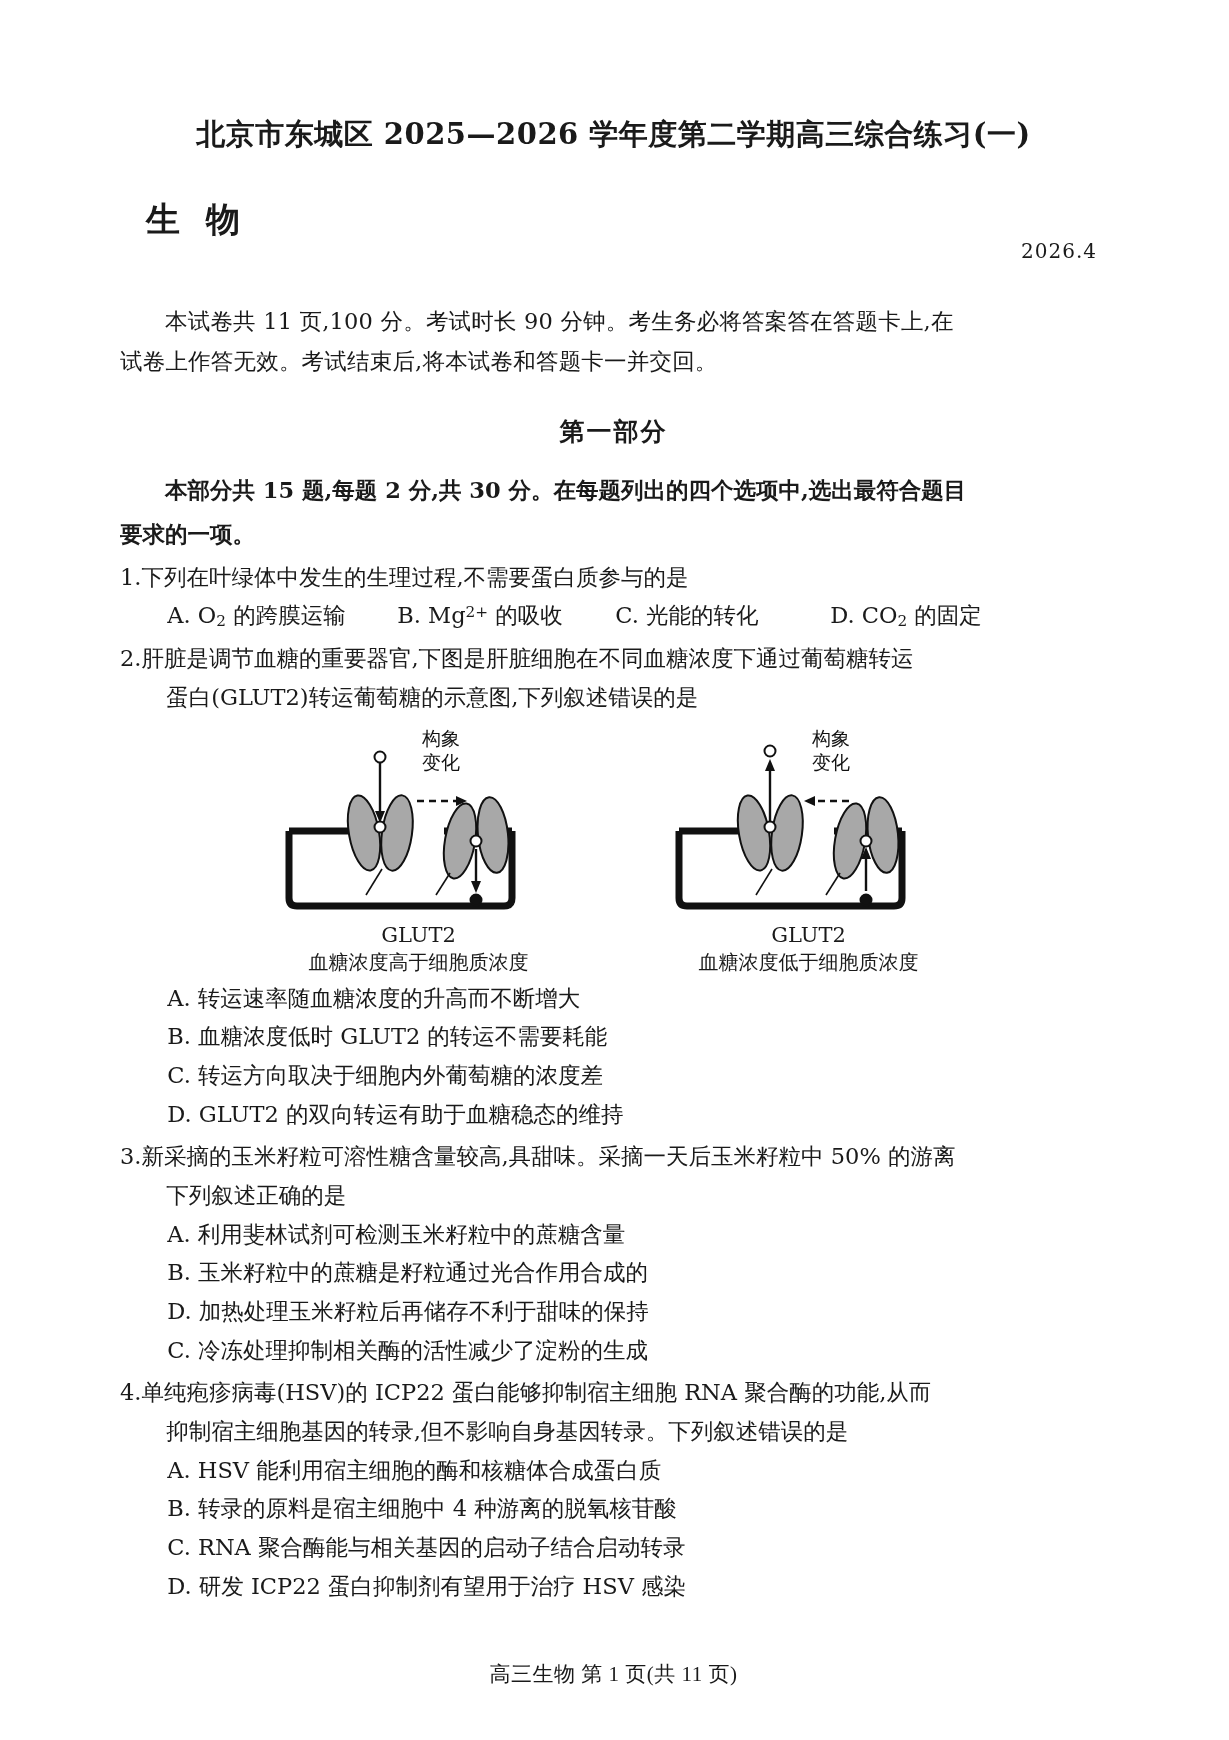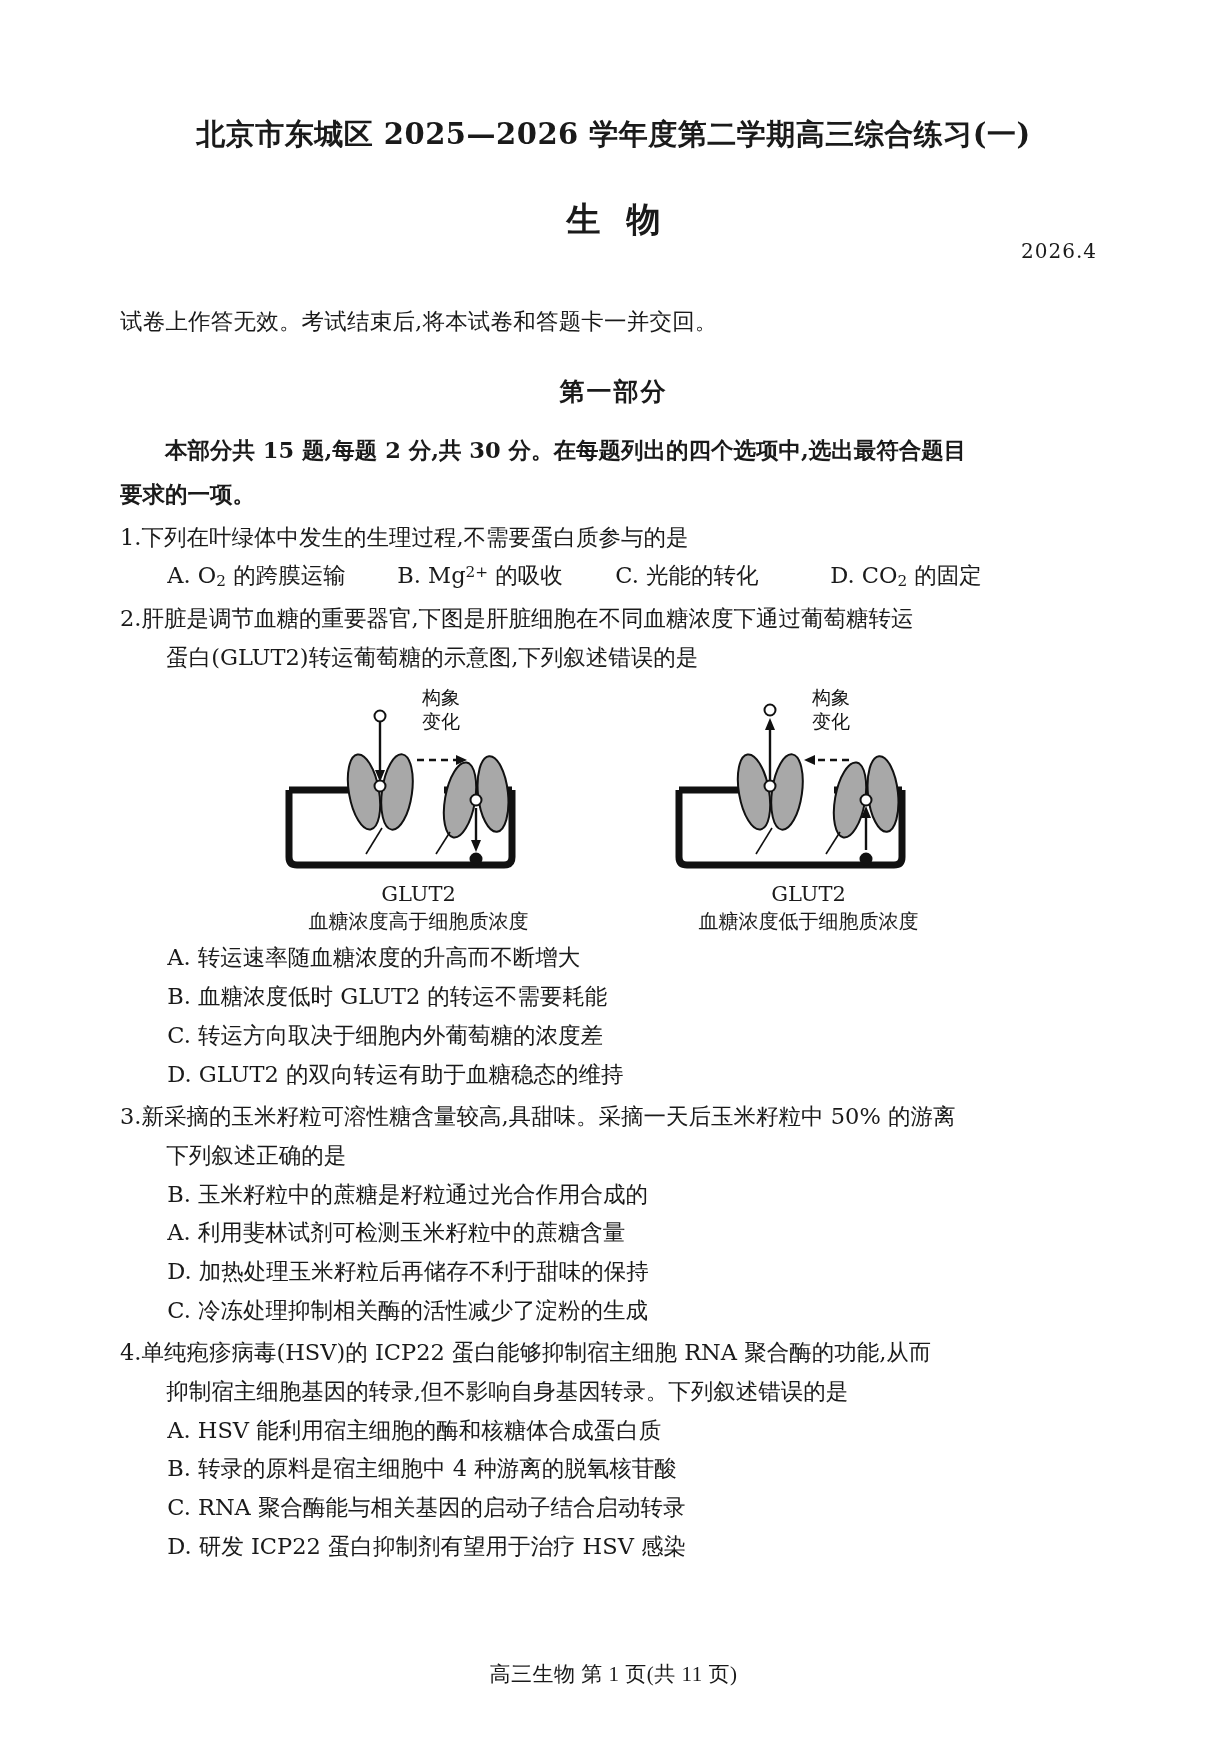--- a/index.html
+++ b/index.html
@@ -32,21 +32,20 @@
     margin: 18px 0 0 0;
     line-height: 1.4;
     font-family: "DejaVu Serif", "Liberation Serif", serif;
   }
   .subject-row {
     position: relative;
     height: 72px;
     margin-top: 44px;
   }
   .subject-name {
-    text-align: center;
     font-size: 34px;
     font-weight: bold;
     letter-spacing: 26px;
     padding-left: 26px;
     line-height: 1.2;
   }
   .exam-date {
     position: absolute;
     right: 10px;
     bottom: 8px;
@@ -153,20 +152,21 @@
 <div class="page">
 
   <div class="doc-title">北京市东城区 2025—2026 学年度第二学期高三综合练习(一)</div>
 
   <div class="subject-row">
     <div class="subject-name">生物</div>
     <div class="exam-date">2026.4</div>
   </div>
 
   <div class="notice">
+    <div class="para indent2">本试卷共 11 页,100 分。考试时长 90 分钟。考生务必将答案答在答题卡上,在</div>
     <div class="para">试卷上作答无效。考试结束后,将本试卷和答题卡一并交回。</div>
   </div>
 
   <div class="part-heading">第一部分</div>
   <div class="part-intro">本部分共 15 题,每题 2 分,共 30 分。在每题列出的四个选项中,选出最符合题目</div>
   <div class="part-intro" style="text-indent:0;">要求的一项。</div>
 
   <div class="question">
     <div class="q-stem">
       <span class="qnum lat">1.</span><span>下列在叶绿体中发生的生理过程,不需要蛋白质参与的是</span>
@@ -270,22 +270,22 @@
     <div class="opt-block">B. 血糖浓度低时 GLUT2 的转运不需要耗能</div>
     <div class="opt-block">C. 转运方向取决于细胞内外葡萄糖的浓度差</div>
     <div class="opt-block">D. GLUT2 的双向转运有助于血糖稳态的维持</div>
   </div>
 
   <div class="question">
     <div class="q-stem">
       <span class="qnum lat">3.</span><span>新采摘的玉米籽粒可溶性糖含量较高,具甜味。采摘一天后玉米籽粒中 50% 的游离</span>
     </div>
     <div class="q-continuation">下列叙述正确的是</div>
+    <div class="opt-block">A. 利用斐林试剂可检测玉米籽粒中的蔗糖含量</div>
     <div class="opt-block">B. 玉米籽粒中的蔗糖是籽粒通过光合作用合成的</div>
-    <div class="opt-block">A. 利用斐林试剂可检测玉米籽粒中的蔗糖含量</div>
     <div class="opt-block">D. 加热处理玉米籽粒后再储存不利于甜味的保持</div>
     <div class="opt-block">C. 冷冻处理抑制相关酶的活性减少了淀粉的生成</div>
   </div>
 
   <div class="question">
     <div class="q-stem">
       <span class="qnum lat">4.</span><span>单纯疱疹病毒(HSV)的 ICP22 蛋白能够抑制宿主细胞 RNA 聚合酶的功能,从而</span>
     </div>
     <div class="q-continuation">抑制宿主细胞基因的转录,但不影响自身基因转录。下列叙述错误的是</div>
     <div class="opt-block">A. HSV 能利用宿主细胞的酶和核糖体合成蛋白质</div>

